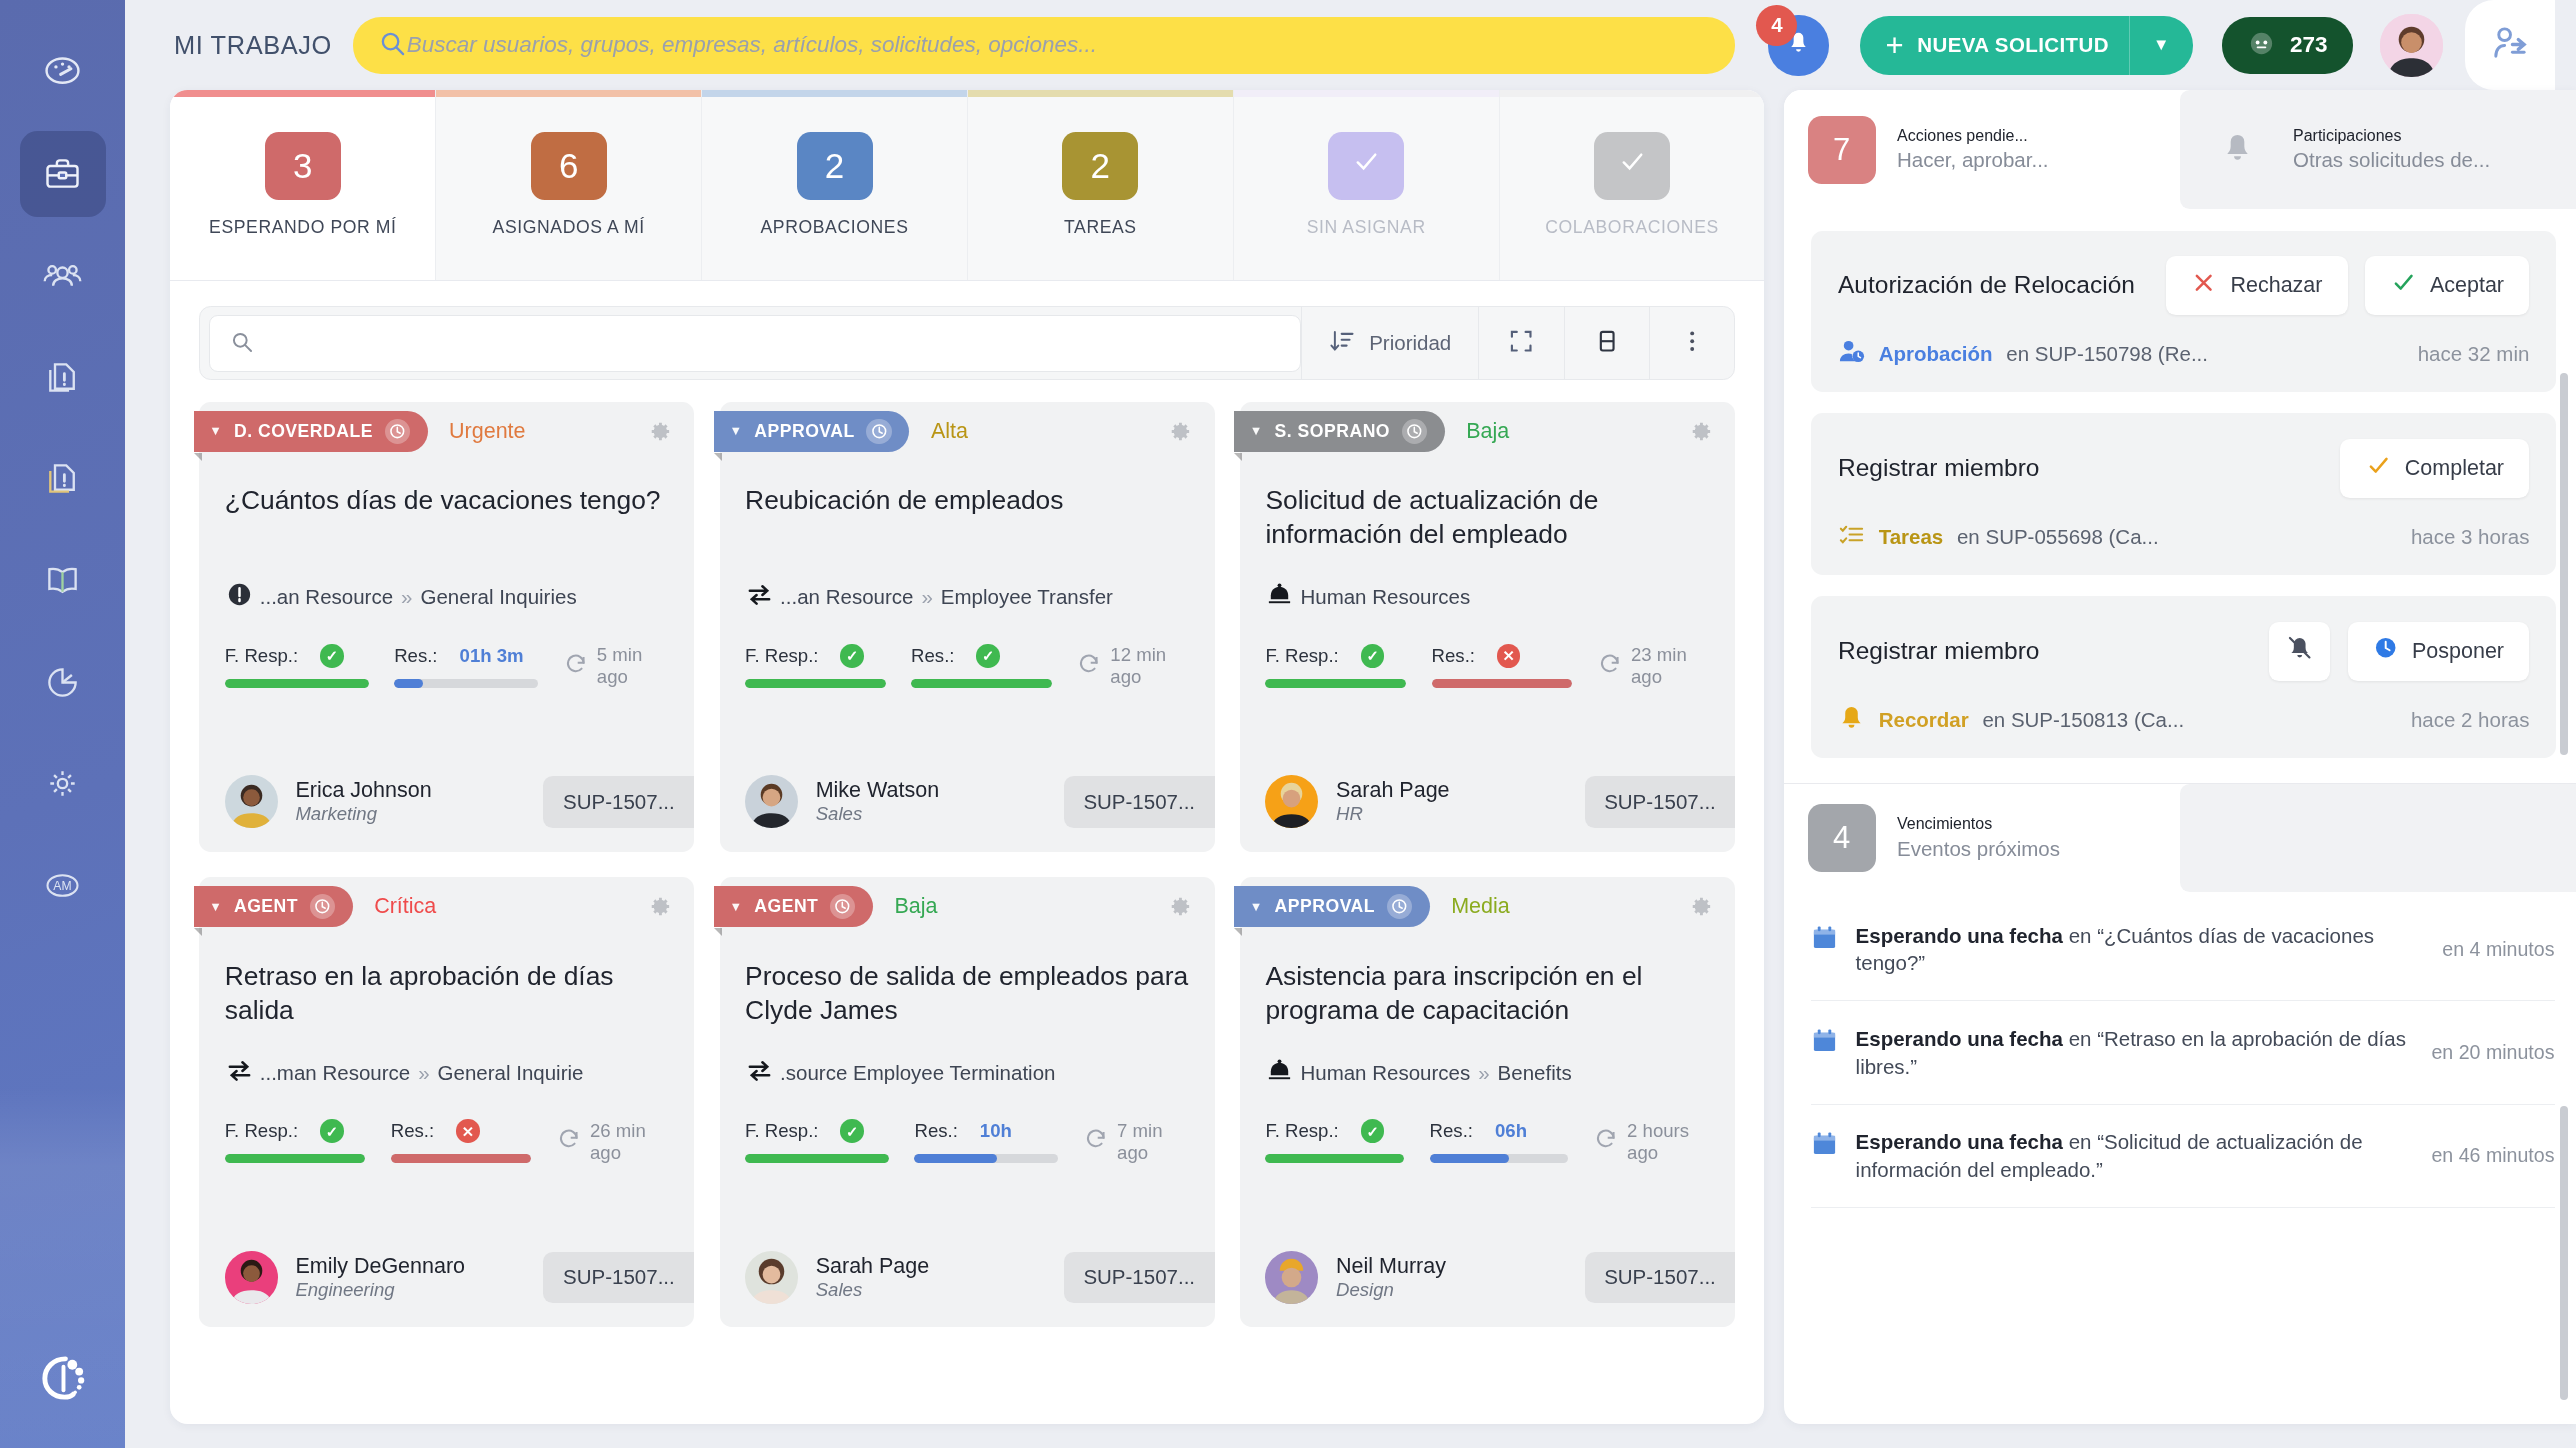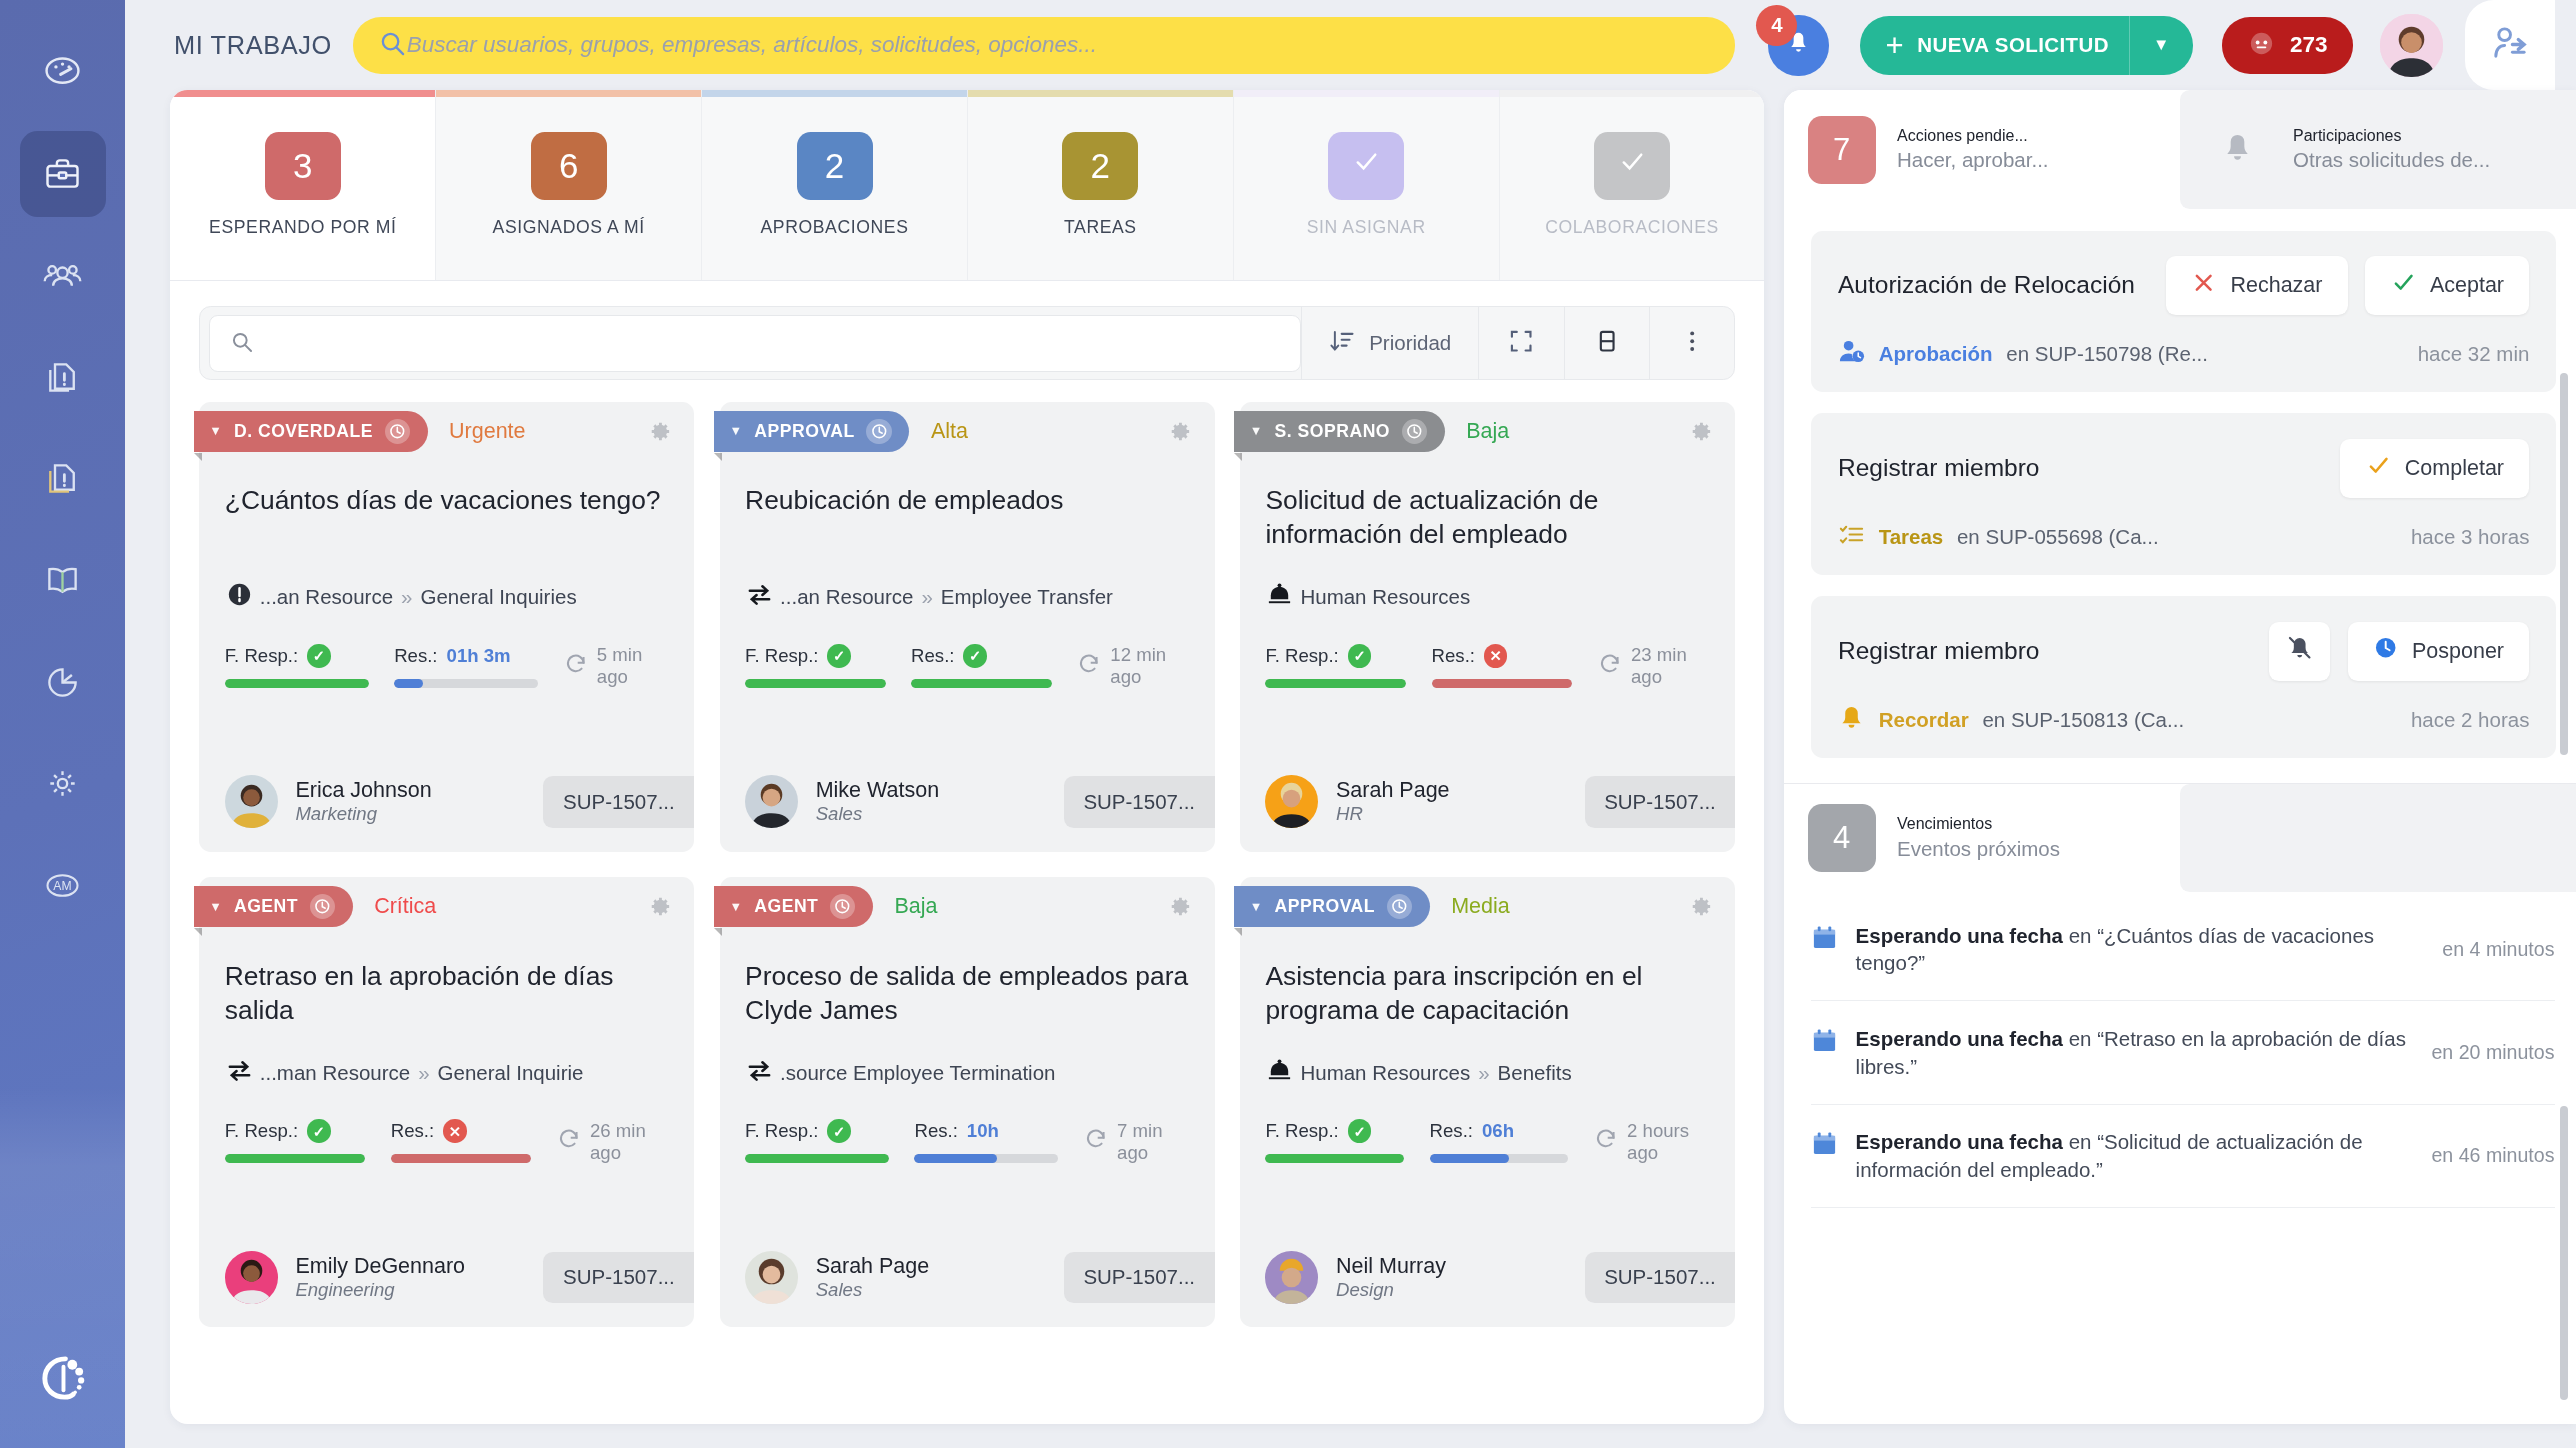--- a/index.html
+++ b/index.html
@@ -71,21 +71,21 @@
   }
   .cta {
     margin-left: 31px; height: 59px; background:#25b897; border-radius: 29px;
     display:flex; align-items:center; color:#fff; cursor:pointer; flex:0 0 auto;
   }
   .cta .plus { font-size: 31px; font-weight:300; padding: 0 5.9px 0 25.4px; line-height:1; }
   .cta .lbl { font-size: 20.5px; font-weight:700; letter-spacing: 0.4px; padding: 0 19.6px 0 7.8px; white-space:nowrap; }
   .cta .sep { width:1px; height:59px; background: rgba(255,255,255,.28); }
   .cta .caret { padding: 0 23.5px; font-size: 16.6px; }
   .coins {
-    margin-left: 29px; height: 57px; border-radius:28px; background:#b91c1c;
+    margin-left: 29px; height: 57px; border-radius:28px; background:#14532d;
     display:flex; align-items:center; gap:13.7px; padding: 0 25.4px; color:#fff; cursor:pointer; flex:0 0 auto;
   }
   .coins svg { width:29px; height:29px; }
   .coins .num { font-size:22.5px; font-weight:600; }
   .avatar-top {
     margin-left: 27px; width:63px; height:63px; border-radius:31px; overflow:hidden;
     flex:0 0 auto; cursor:pointer; background:#f3d7e6;
   }
   .impersonate {
     margin-left: 21.5px; width: 90px; height: 90px; background:#fff;
@@ -185,21 +185,21 @@
     display:flex; align-items:flex-end; gap: 6px; padding: 25.4px 25.4px 0 25.4px;
     font-size: 20.5px; color:#3e4553;
   }
   .card-path .pi { width:29px; height:29px; flex:0 0 29px; display:flex; align-items:center; justify-content:center;}
   .card-path .pi svg { width:29px; height:29px; }
   .card-path .ptxt { white-space:nowrap; overflow:hidden; text-overflow:ellipsis; }
   .card-path .sep { color:#9ba1ad; padding: 0 2px; }
 
   .metrics { display:flex; align-items:flex-start; gap: 25.4px; padding: 33px 25.4px 0 25.4px; }
   .metric { width: 157px; }
-  .metric .mlabel { display:flex; align-items:center; gap:9px; font-size:18.6px; color:#2c323d; height:27px; }
+  .metric .mlabel { display:flex; align-items:center; gap:22px; font-size:18.6px; color:#2c323d; height:27px; }
   .metric .mlabel .val { color:#4f7fd6; font-weight:700; }
   .metric .bar { margin-top: 9.8px; height: 8.8px; border-radius:4.9px; background:#d6d8db; overflow:hidden; }
   .metric .bar > i { display:block; height:100%; border-radius:4.9px; }
   .badge-ok, .badge-no {
     width:23.5px; height:23.5px; border-radius:11.7px; color:#fff; font-size:14.7px;
     display:flex; align-items:center; justify-content:center; font-weight:700;
   }
   .badge-ok { background:#3fb950; }
   .badge-no { background:#e2584f; }
   .mtime { display:flex; align-items:center; gap:9.8px; font-size:18.6px; color:#8b909b; padding-top: 2px; }

